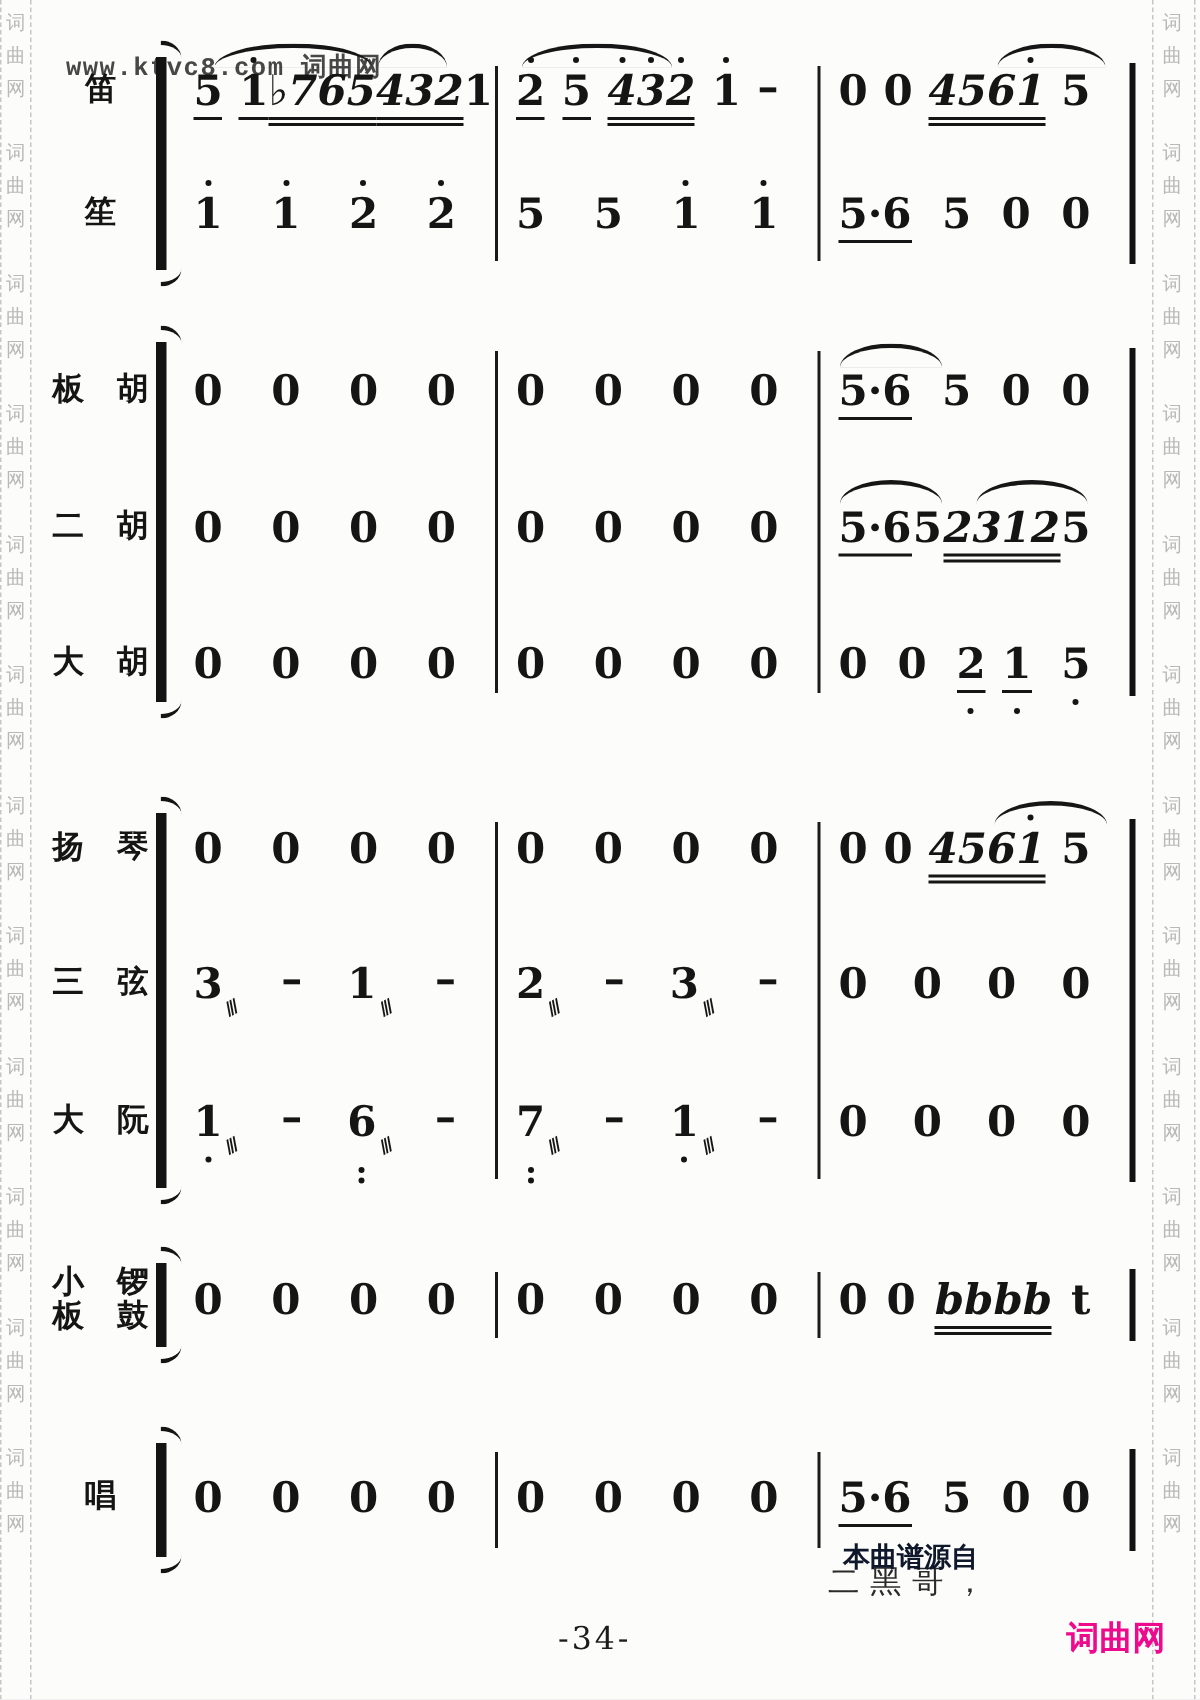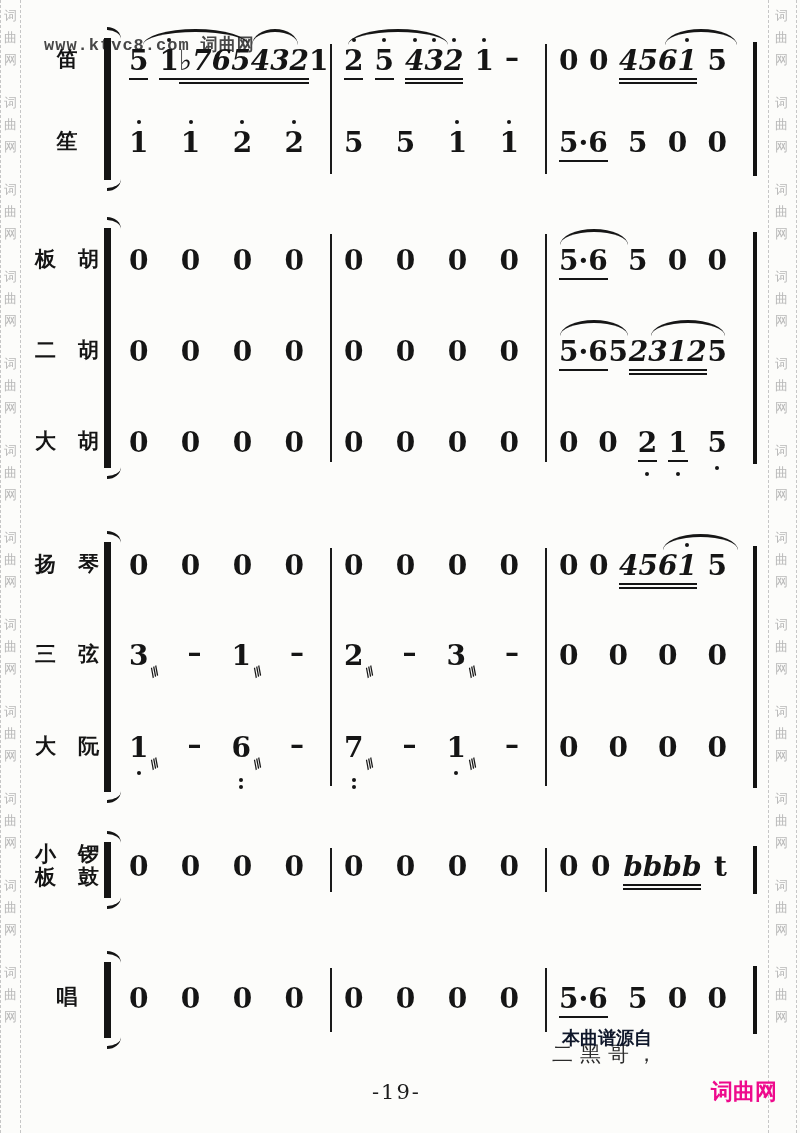--- a/index.html
+++ b/index.html
@@ -721,16 +721,16 @@
             <span class="tok"><span class="dg">0</span></span>
           </div>
           <div class="cell">
             <span class="tok"><span class="dg">0</span></span>
           </div>
         </div>
       </div>
     </div>
 
   <div id="lyric">二黑哥，</div>
-  <div id="pagenum">-19-</div>
+  <div id="pagenum">-34-</div>
   <div id="srcnote">本曲谱源自</div>
   <div id="brand" style="color: rgb(238, 10, 140);">词曲网</div>
 </div>
 
 </body></html>

